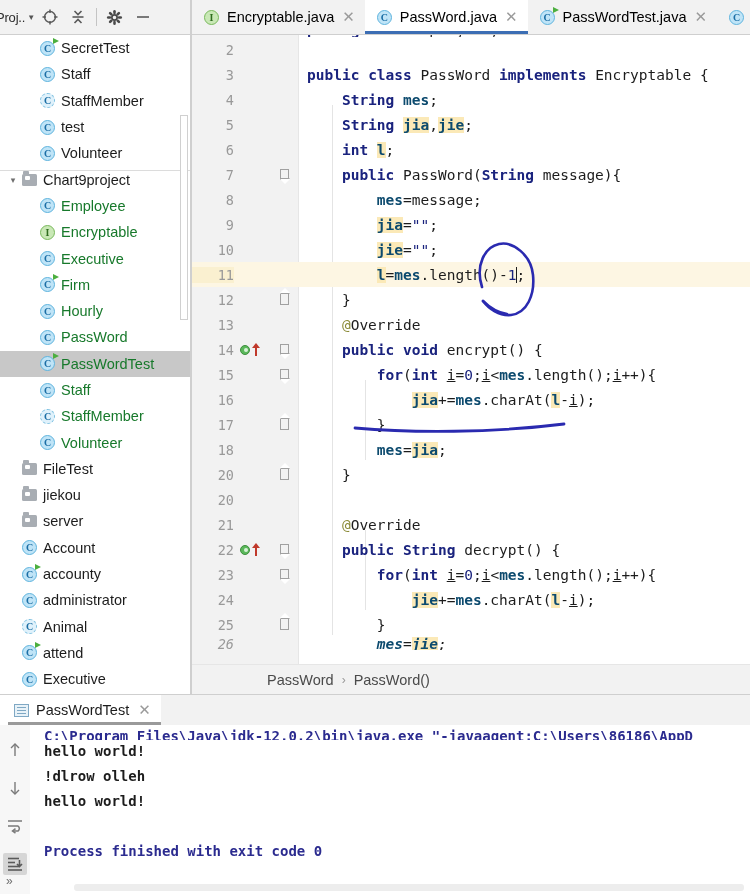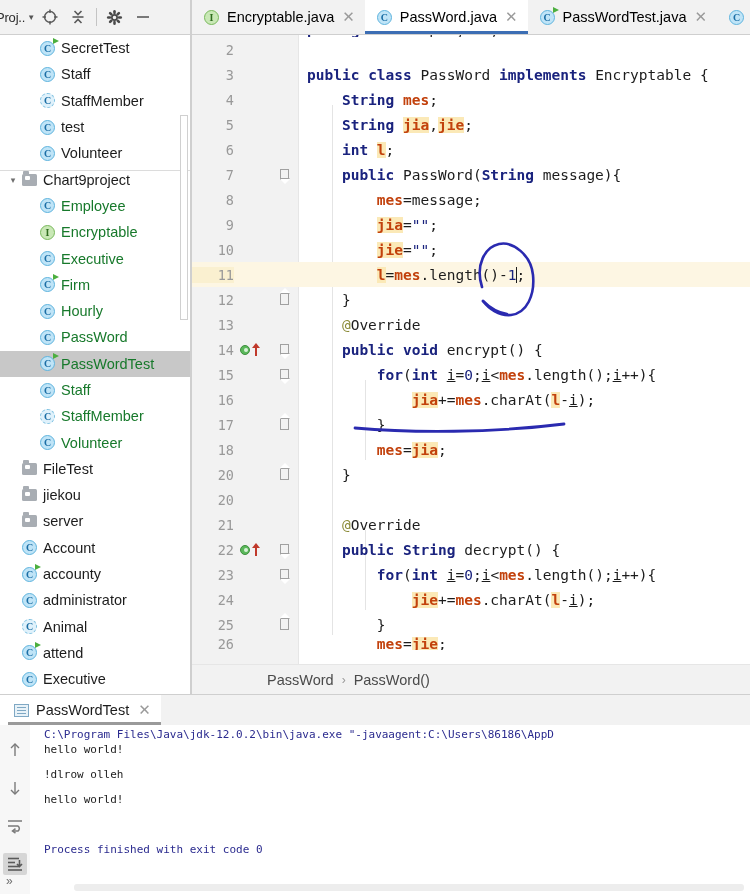--- a/index.html
+++ b/index.html
@@ -135,21 +135,21 @@
     color: #999999; font-size: 13.5px; font-family: "DejaVu Sans Mono", monospace;
   }
   .gico { position: absolute; left: 48px; width: 28px; height: 25px;
           display: flex; align-items: center; gap: 1px; }
   .fold { position: absolute; left: 84px; width: 16px; height: 25px;
           display: flex; align-items: center; justify-content: center; }
   .ctext { position: absolute; left: 115px; white-space: pre; color: #1c1c1c; }
 
   
   .kw { color: #1a237e; font-weight: bold; }
-  .fld { color: #c2410c; font-weight: bold; }
+  .fld { color: #0c4a6e; font-weight: bold; }
   .anno { color: #8a8a36; }
   .num { color: #1a237e; }
   .str { color: #1a237e; }
   .hlv { background: #fbe9b7; }
   .uv { text-decoration: underline; }
 
   .circle-grn {
     width: 10px; height: 10px; border-radius: 50%;
     background: #5bb85b; border: 1px solid #3f8f3f; position: relative;
   }
@@ -234,21 +234,21 @@
     position: absolute; left: 0; top: 30px; width: 30px; bottom: 0;
     background: #f7f7f7; display: flex; flex-direction: column;
     align-items: center; padding-top: 14px; gap: 16px;
   }
   .rt-ico { width: 24px; height: 22px; display: flex; align-items: center;
             justify-content: center; cursor: pointer; color: #6e6e6e; }
   .rt-ico.active { background: #d6d6d6; border-radius: 2px; }
   .console {
     position: absolute; left: 30px; top: 30px; right: 0; bottom: 0;
     background: #ffffff; font-family: "DejaVu Sans Mono", monospace;
-    font-size: 11px; padding: 6px 0 7px 14px; overflow: hidden;
+    font-size: 14px; padding: 6px 0 7px 14px; overflow: hidden; font-weight: bold;
   }
   .cline { height: 25px; white-space: pre; color: #1c1c1c; }
   .cline.sys { color: #2b2b8f; }
   .cline.clip { color: #2b2b8f; overflow: hidden; height: 12px;
                 position: relative; top: -3px; }
   .console-sb {
     position: absolute; left: 44px; right: 6px; bottom: 3px; height: 7px;
     background: #ededed; border-radius: 3px;
   }
   .expand-btn {
@@ -687,21 +687,21 @@
             <span class="lnum">24</span>
             <span class="ctext">            <span class="fld hlv">jie</span>+=<span class="fld">mes</span>.charAt(<span class="fld hlv">l</span>-<span class="uv">i</span>);</span>
           </div>
           <div class="crow">
             <span class="lnum">25</span>
             <span class="fold">
               <span class="fold-end"></span>
             </span>
             <span class="ctext">        }</span>
           </div>
-          <div class="crow" style="height: 13px; overflow: hidden;">
+          <div class="crow" style="height: 13px; overflow: hidden; font-style: italic;">
             <span class="lnum">26</span>
             <span class="ctext">        <span class="fld">mes</span>=<span class="fld hlv">jie</span>;</span>
           </div>
         </div>
     </div>
 
     <svg class="annot" style="left:255px; top:200px; width:120px; height:90px;">
       <path d="M35 52 C28 30, 38 12, 52 9 C66 6, 84 20, 86 40 C88 60, 80 78, 64 80 C52 81, 42 74, 36 66" fill="none" stroke="#2a2ab0" stroke-width="2.6" stroke-linecap="round"></path>
       <path d="M36 66 C44 74, 52 78, 60 79" fill="none" stroke="#2a2ab0" stroke-width="2.6" stroke-linecap="round"></path>
     </svg>

